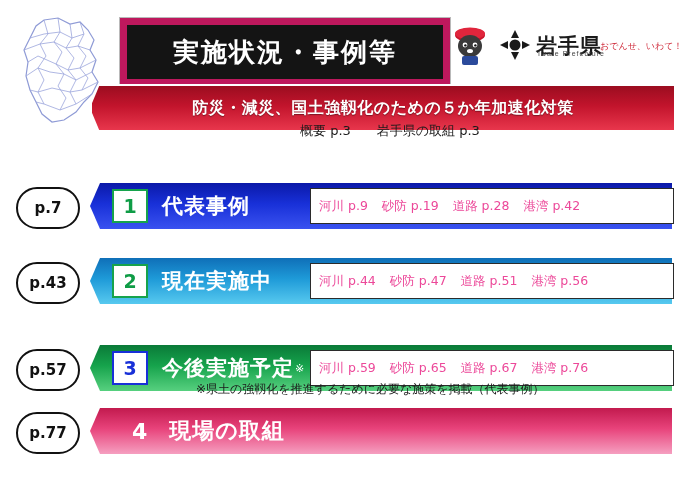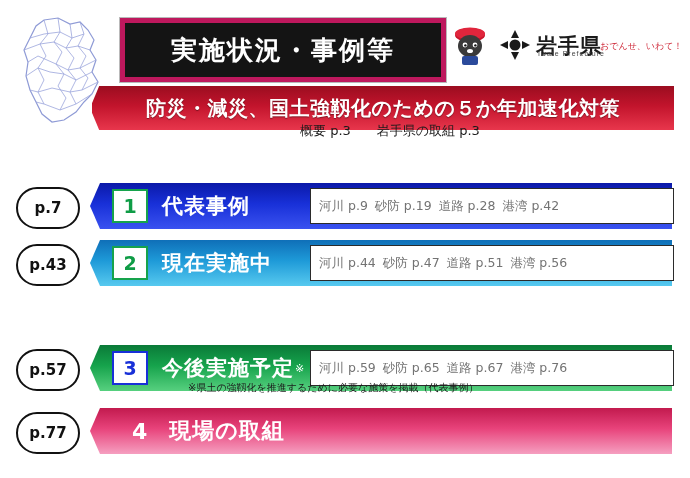--- a/index.html
+++ b/index.html
@@ -31,21 +31,21 @@
   }
 
   
   .title-band {
     position: absolute;
     left: 120px;
     top: 18px;
     width: 316px;
     height: 54px;
     background: #141414;
-    border: 5px solid #be185d;
+    border: 7px solid #be185d;
     box-shadow: 0 0 0 1px #b9b9b9;
     display: flex;
     align-items: center;
     justify-content: center;
   }
   .title-band .t {
     color: #ffffff;
     font-size: 26px;
     font-weight: bold;
     letter-spacing: 2px;
@@ -114,21 +114,21 @@
     background: linear-gradient(180deg, #9b0d20 0%, #c2142c 45%, #e8364c 100%);
     border: 2px solid #ffffff;
     box-shadow: 0 1px 3px rgba(0,0,0,.35);
     display: flex;
     align-items: center;
     justify-content: center;
     clip-path: polygon(10px 0, 100% 0, 100% 100%, 10px 100%, 0 50%);
   }
   .red-bar .t {
     color: #ffffff;
-    font-size: 20px;
+    font-size: 16px;
     font-weight: bold;
     letter-spacing: 0.5px;
     font-family: Liberation Mono, monospace;
     text-shadow: 0 1px 1px rgba(0,0,0,.4);
   }
 
   
   .sublinks {
     position: absolute;
     left: 300px;
@@ -142,21 +142,21 @@
   }
 
   
   .row {
     position: absolute;
     left: 0;
     width: 690px;
     height: 46px;
   }
   .row1 { top: 183px; padding-left: 34px; }
-  .row2 { top: 240px; }
+  .row2 { top: 258px; }
   .row3 { top: 345px; padding-left: 44px; }
   .row4 { top: 408px; }
 
   .pbadge {
     position: absolute;
     left: 16px;
     top: 4px;
     width: 60px;
     height: 38px;
     border: 2px solid #111;
@@ -249,34 +249,34 @@
   .linkbox {
     position: absolute;
     top: 5px;
     height: 34px;
     background: #ffffff;
     border: 1px solid #2b2b2b;
     display: flex;
     align-items: center;
     padding: 0 8px;
     font-size: 12.5px;
-    color: #737373;
-    font-family: "DejaVu Sans", sans-serif;
-    gap: 7px;
+    color: #ec4899;
+    font-family: "DejaVu Sans", sans-serif;
+    gap: 14px;
     white-space: nowrap;
   }
   .lb1 { left: 310px; width: 346px; }
   .lb2 { left: 310px; width: 346px; }
   .lb3 { left: 310px; width: 346px; }
 
   .note {
     position: absolute;
-    left: 188px;
+    left: 196px;
     top: 381px;
-    font-size: 10px;
+    font-size: 12px;
     color: #1a1a1a;
     font-family: "DejaVu Sans", sans-serif;
   }
 </style>
 </head>
 <body>
 
 <div class="page">
 
   <div class="map-wrap">

